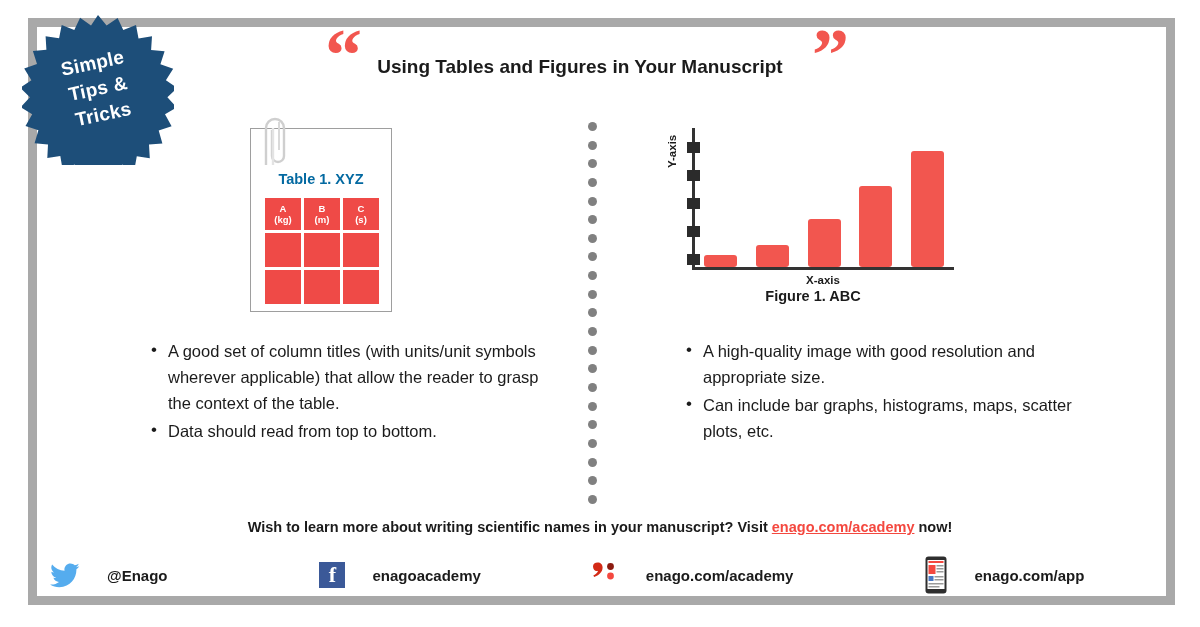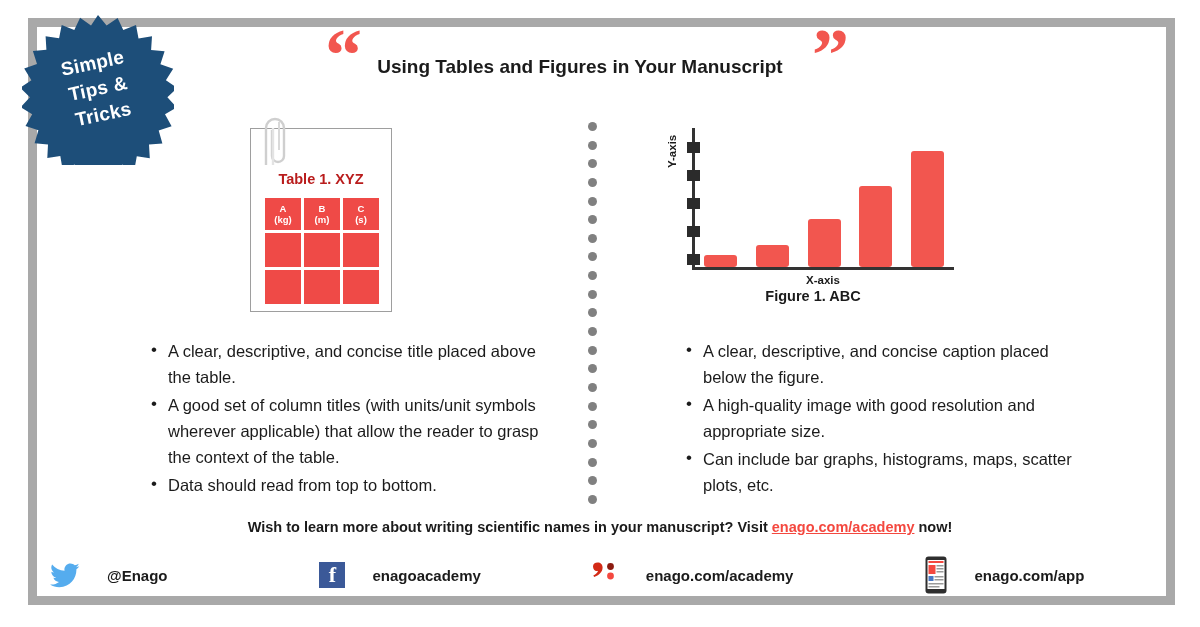--- a/index.html
+++ b/index.html
@@ -124,21 +124,21 @@
     height: 62px;
     z-index: 10;
   }
   .card-title {
     position: absolute;
     left: 0; right: 0;
     top: 42px;
     text-align: center;
     font-size: 14.5px;
     font-weight: bold;
-    color: #b91c1c;
+    color: #0369a1;
   }
   .grid {
     position: absolute;
     left: 14px;
     top: 69px;
     width: 114px;
     display: grid;
     grid-template-columns: repeat(3, 1fr);
     gap: 3px;
   }
@@ -403,26 +403,24 @@
         <div class="bar" style="height: 21.8429px;"></div>
         <div class="bar" style="height: 47.6571px;"></div>
         <div class="bar" style="height: 81.4143px;"></div>
         <div class="bar" style="height: 116.164px;"></div>
       </div>
     <div class="xlabel">X-axis</div>
   </div>
   <div class="fig-caption">Figure 1. ABC</div>
 
   <ul class="blist list-left">
-      <li>A clear, descriptive, and concise title placed above the table.</li>
       <li>A good set of column titles (with units/unit symbols wherever applicable) that allow the reader to grasp the context of the table.</li>
       <li>Data should read from top to bottom.</li>
     </ul>
   <ul class="blist list-right">
-      <li>A clear, descriptive, and concise caption placed below the figure.</li>
       <li>A high-quality image with good resolution and appropriate size.</li>
       <li>Can include bar graphs, histograms, maps, scatter plots, etc.</li>
     </ul>
 
   <div class="cta">
     <span>Wish to learn more about writing scientific names in your manuscript? Visit </span><a class="link" href="#">enago.com/academy</a><span> now!</span>
   </div>
 
   <div class="social">
 

